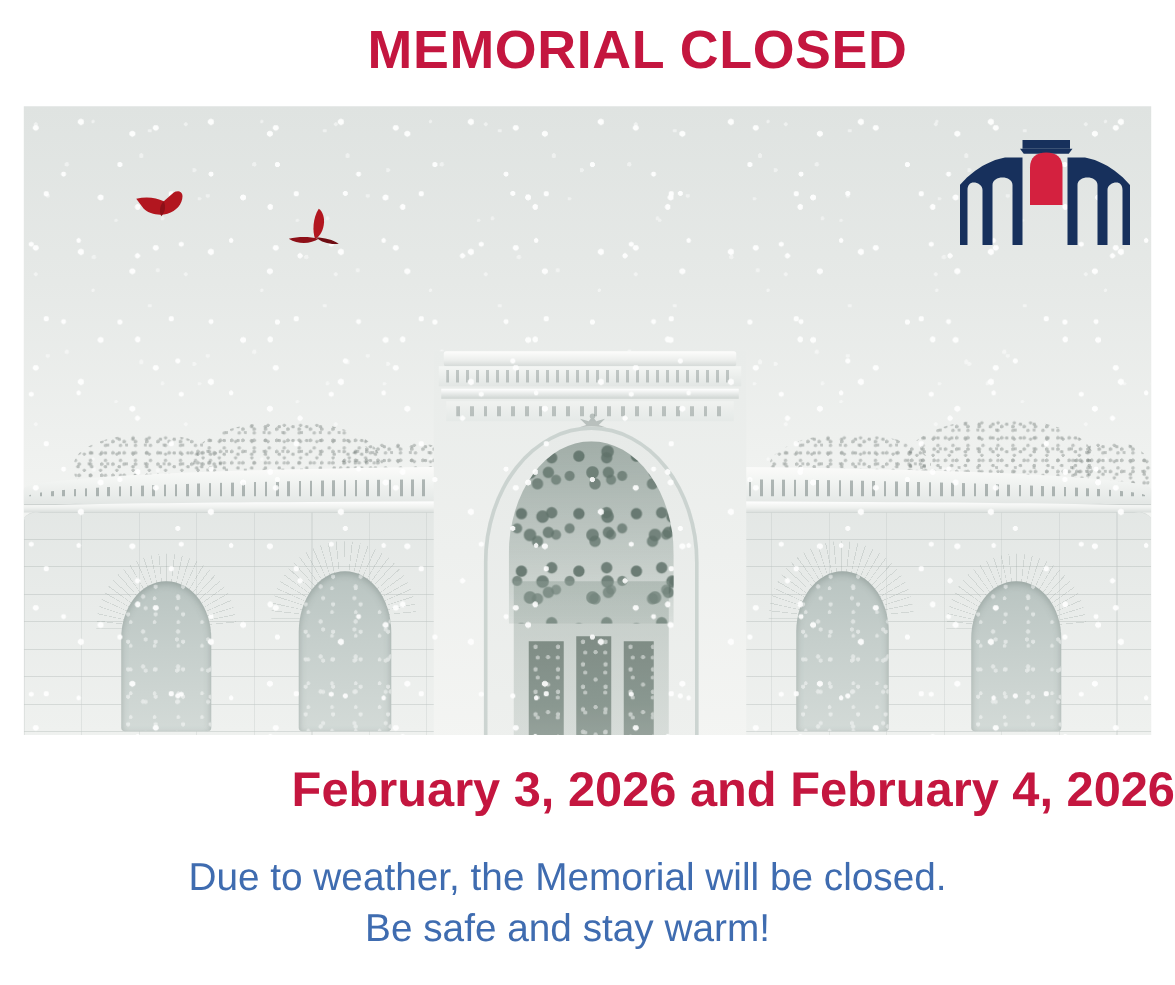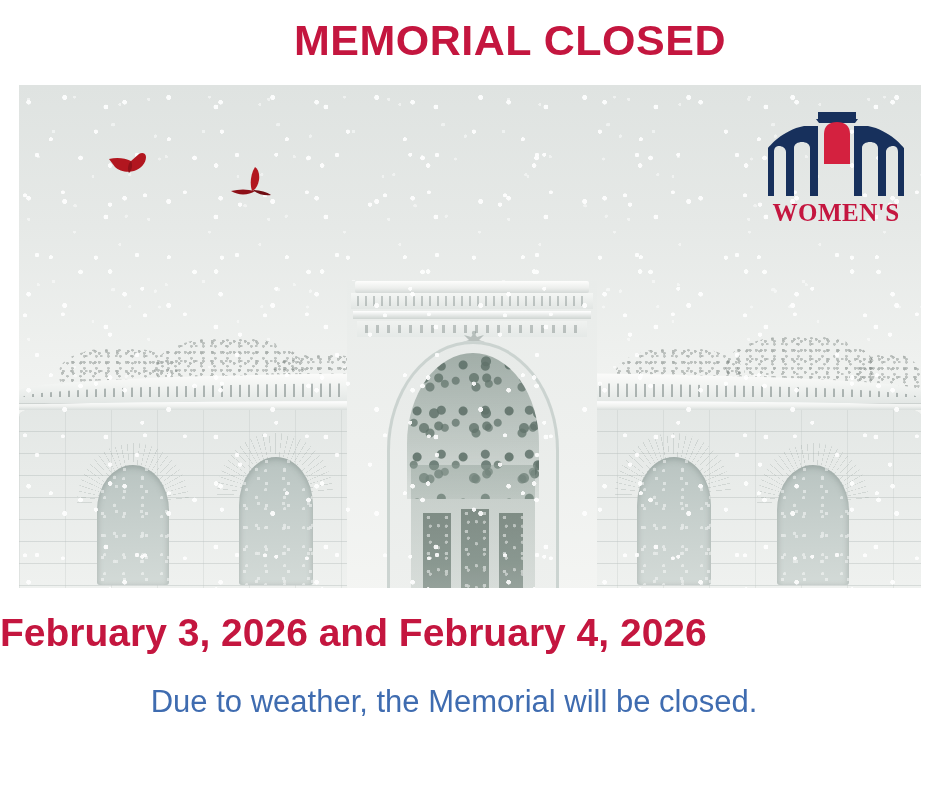--- a/index.html
+++ b/index.html
@@ -293,21 +293,21 @@
     letter-spacing: 3.2px;
     line-height: 1.5;
     white-space: nowrap;
   }
 
   
   .dateline {
     position: absolute;
     left: 0; top: 612px;
     width: 940px;
-    text-align: left;
+    text-align: right;
     font-family: "Liberation Sans", sans-serif;
     font-weight: bold;
     font-size: 39px;
     color: #c4163f;
     line-height: 1.1;
   }
   .note {
     position: absolute;
     left: 0; top: 682px;
     width: 908px;
@@ -404,24 +404,24 @@
         <path d="M64 26 C64 18, 69 14, 77 14 C85 14, 90 18, 90 26 L90 56 L64 56 Z" fill="#d4213f"></path>
 
         <path d="M8 88 L8 40 C8 40, 22 22, 44 18 L58 18 L58 88 L50 88 L50 40
                  C50 36, 46 34, 42 34 C38 34, 34 36, 34 40 L34 88 L26 88 L26 44
                  C26 40, 22 38, 19 38 C16 38, 14 40, 14 44 L14 88 Z" fill="#17305c"></path>
 
         <path d="M144 88 L144 40 C144 40, 130 22, 108 18 L94 18 L94 88 L102 88 L102 40
                  C102 36, 106 34, 110 34 C114 34, 118 36, 118 40 L118 88 L126 88 L126 44
                  C126 40, 130 38, 133 38 C136 38, 138 40, 138 44 L138 88 Z" fill="#17305c"></path>
       </svg>
-      <div class="logo-line2">WOMEN'S</div>
     </div>
 
   </div>
 
   <div class="dateline">February 3, 2026 and February 4, 2026</div>
 
   <div class="note">
     <span class="note-line">Due to weather, the Memorial will be closed.</span>
+    <span class="note-line">Be safe and stay warm!</span>
   </div>
 
 </div>
 
 </body></html>

